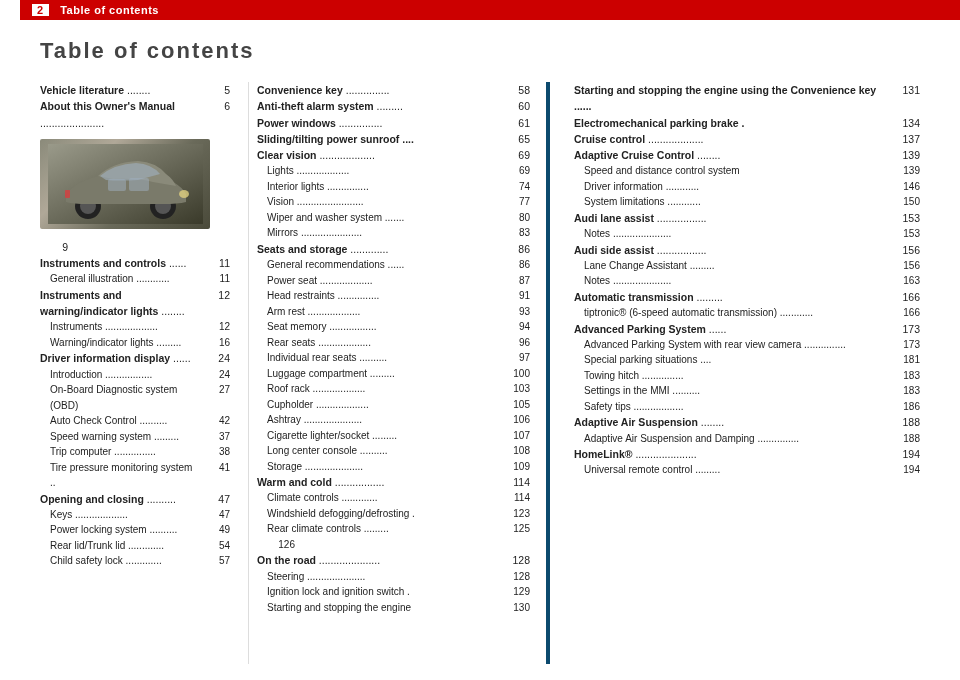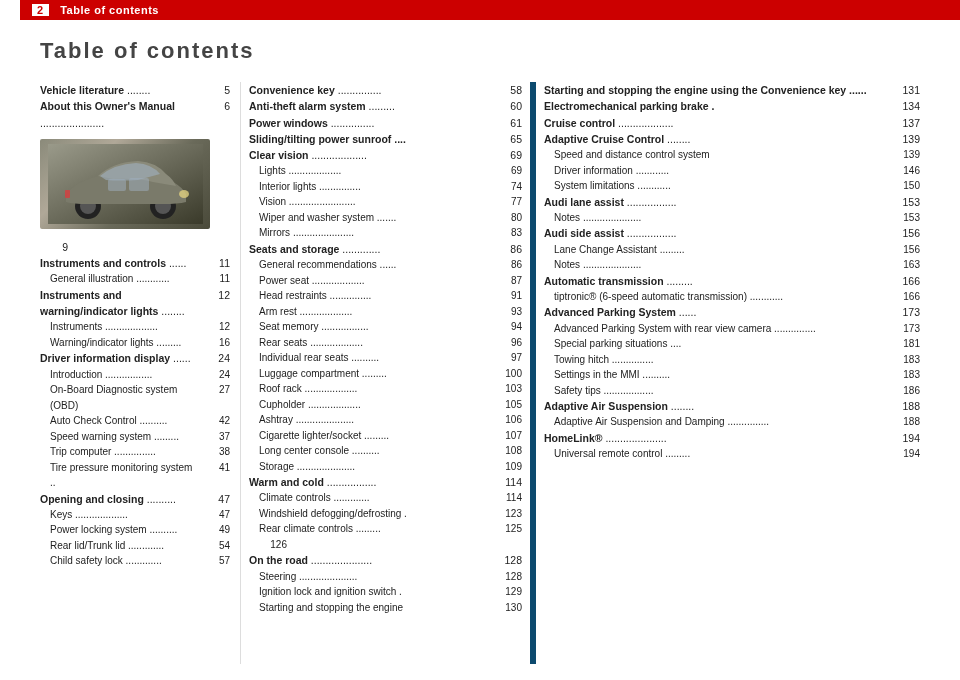--- a/index.html
+++ b/index.html
@@ -37,41 +37,41 @@
     }
     .page-title {
       font-size: 22px;
       font-weight: bold;
       color: #444;
       letter-spacing: 2px;
       margin-bottom: 18px;
     }
     .columns {
       display: flex;
-      gap: 0;
+      gap: 8px;
       flex: 1;
     }
     
     .col-left {
       width: 200px;
       flex-shrink: 0;
       padding-right: 10px;
     }
     
     .col-mid {
       width: 290px;
       flex-shrink: 0;
       padding: 0 8px;
       border-left: 1px solid #ddd;
     }
     
     .col-right {
       flex: 1;
-      padding-left: 8px;
-      border-left: 6px solid #0c4a6e;
+      padding-left: 24px;
+      border-left: 4px solid #0c4a6e;
     }
 
     .toc-entry {
       display: flex;
       justify-content: space-between;
       font-size: 10.5px;
       line-height: 1.55;
     }
     .toc-entry .label {
       flex: 1;

